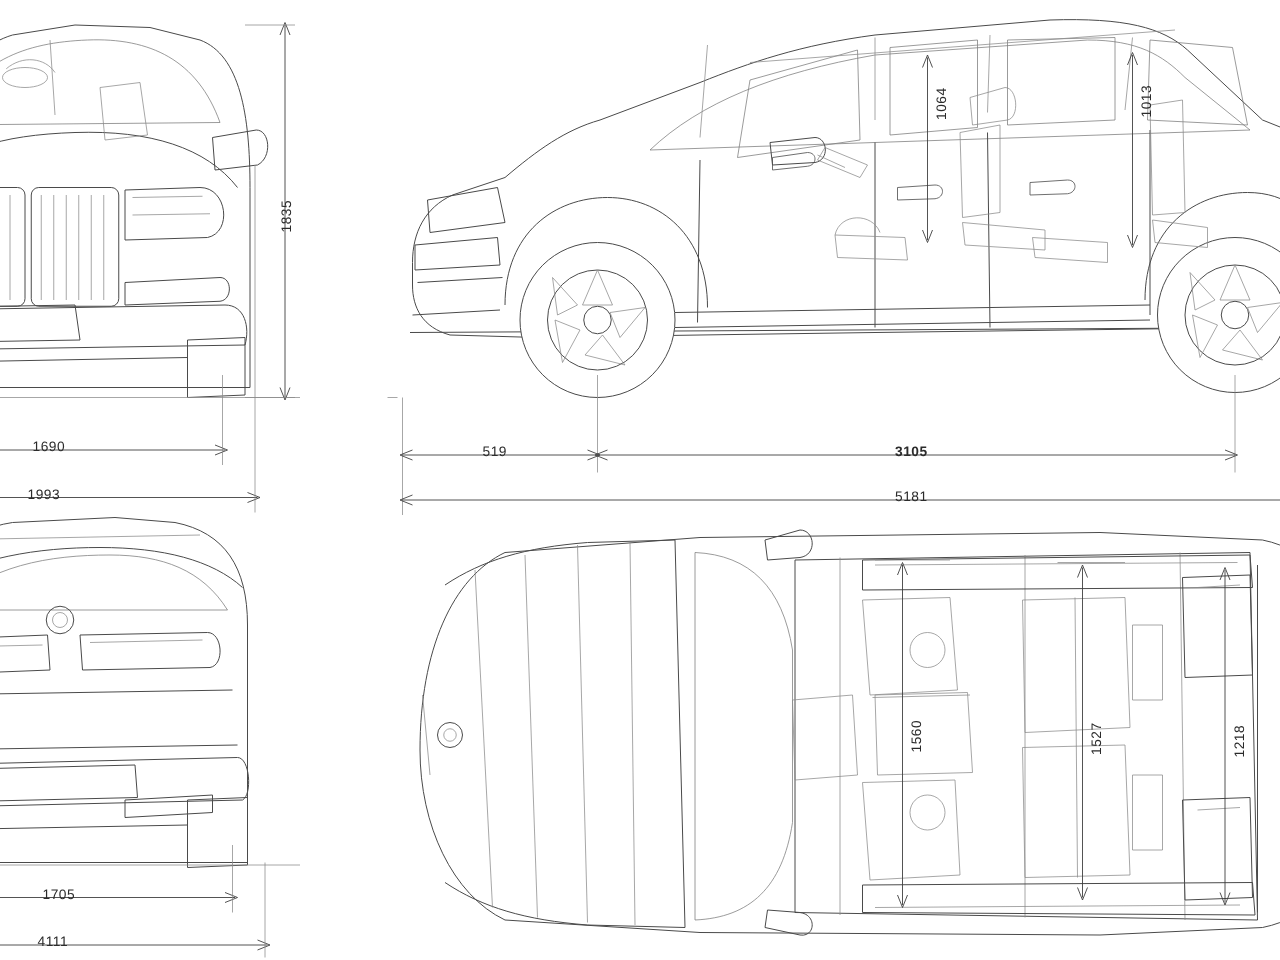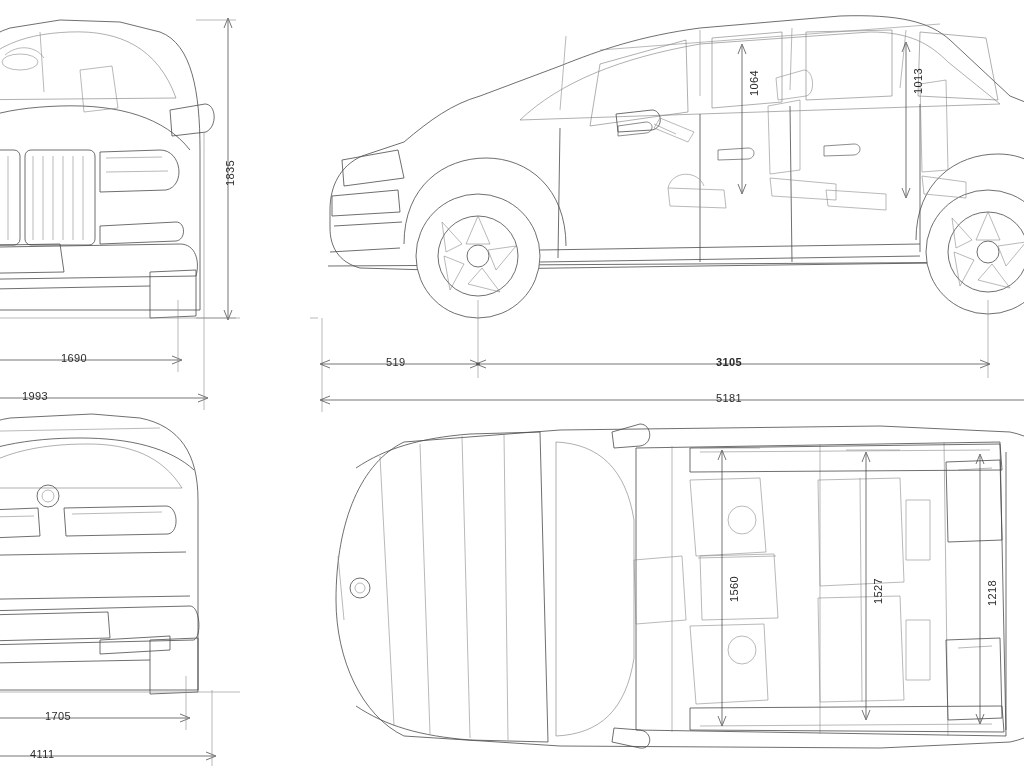--- a/index.html
+++ b/index.html
@@ -307,30 +307,30 @@
 
     <line class="dim" x1="980" y1="456" x2="980" y2="722"></line>
     <path class="dim" d="M976 464 L980 454 L984 464"></path>
     <path class="dim" d="M976 714 L980 724 L984 714"></path>
   </g>
 
   <line class="thin" x1="310" y1="318" x2="318" y2="318"></line>
 </svg>
 
 <div class="dimtext vert" style="left:224px; top:186px;">1835</div>
-<div class="dimtext" style="left:26px; top:352px;margin-left:35px;">1690</div>
+<div class="dimtext" style="left:26px; top:352px;">1690</div>
 <div class="dimtext" style="left:22px; top:390px;">1993</div>
 
 <div class="dimtext vert" style="left:748px; top:96px;">1064</div>
 <div class="dimtext vert" style="left:912px; top:94px;">1013</div>
 
 <div class="dimtext" style="left:386px; top:356px;">519</div>
 <div class="dimtext" style="left:716px; top:356px;font-weight:bold;">3105</div>
 <div class="dimtext" style="left:716px; top:392px;">5181</div>
 
-<div class="dimtext" style="left:34px; top:710px;margin-left:11px;">1705</div>
+<div class="dimtext" style="left:34px; top:710px;">1705</div>
 <div class="dimtext" style="left:30px; top:748px;">4111</div>
 
 <div class="dimtext vert" style="left:728px; top:602px;">1560</div>
 <div class="dimtext vert" style="left:872px; top:604px;">1527</div>
 <div class="dimtext vert" style="left:986px; top:606px;">1218</div>
 
 </div>
 
 </body></html>

